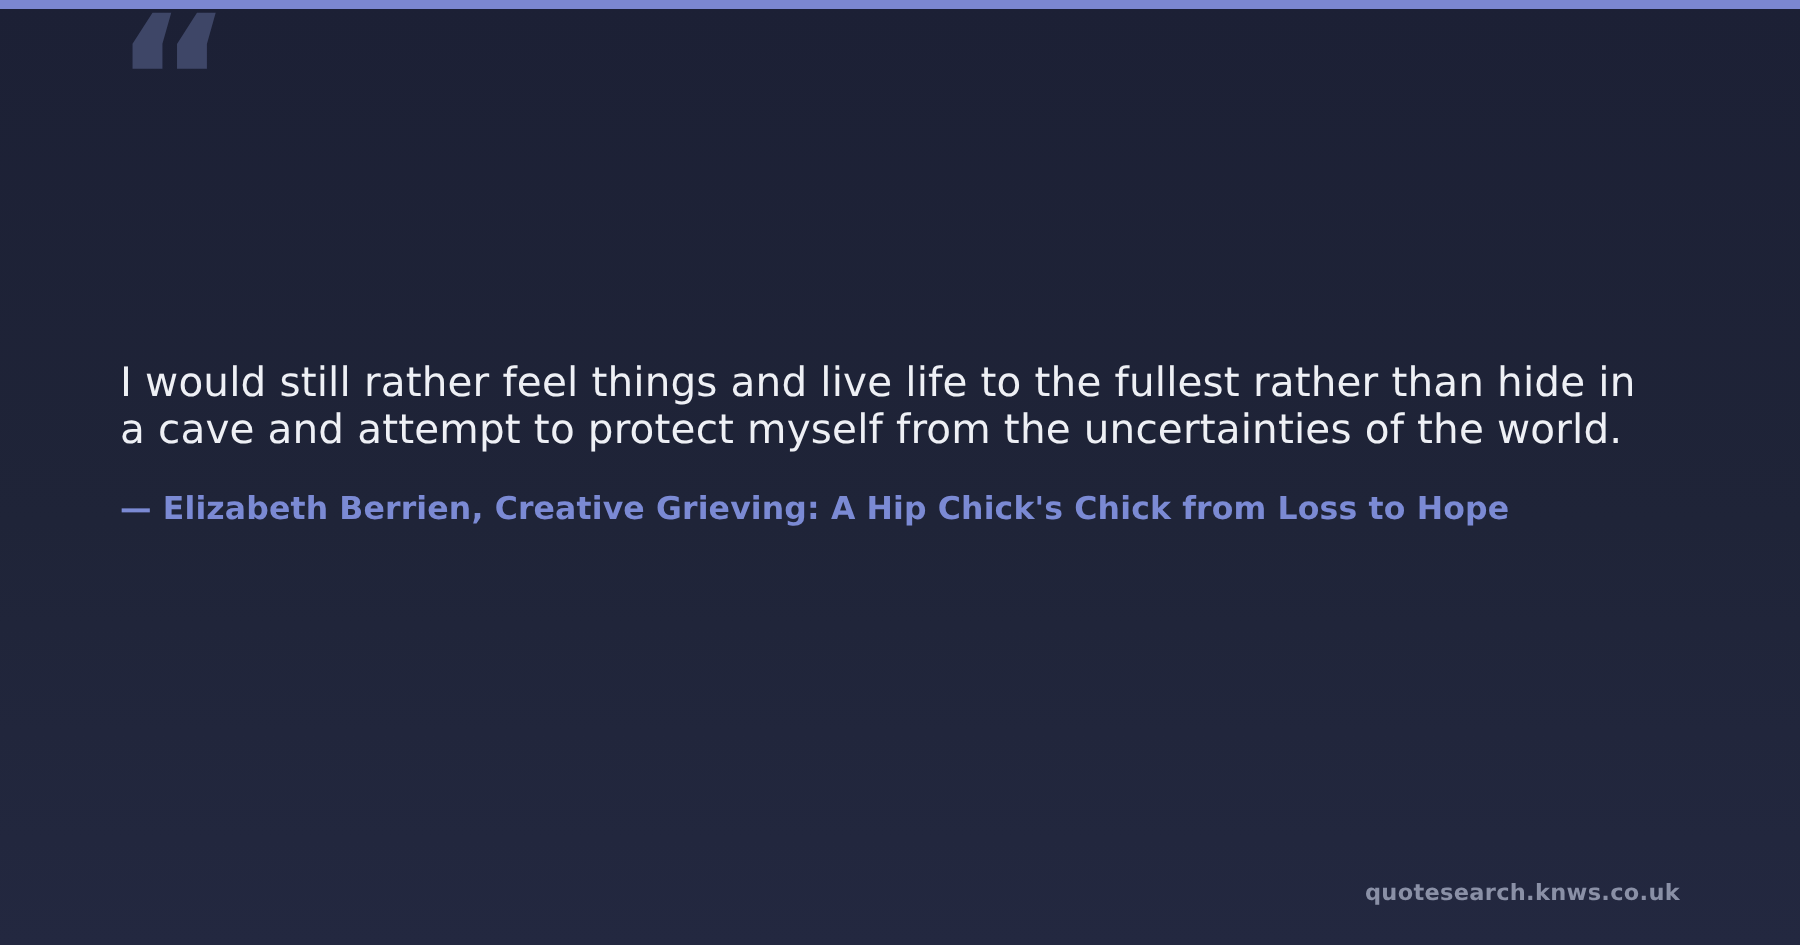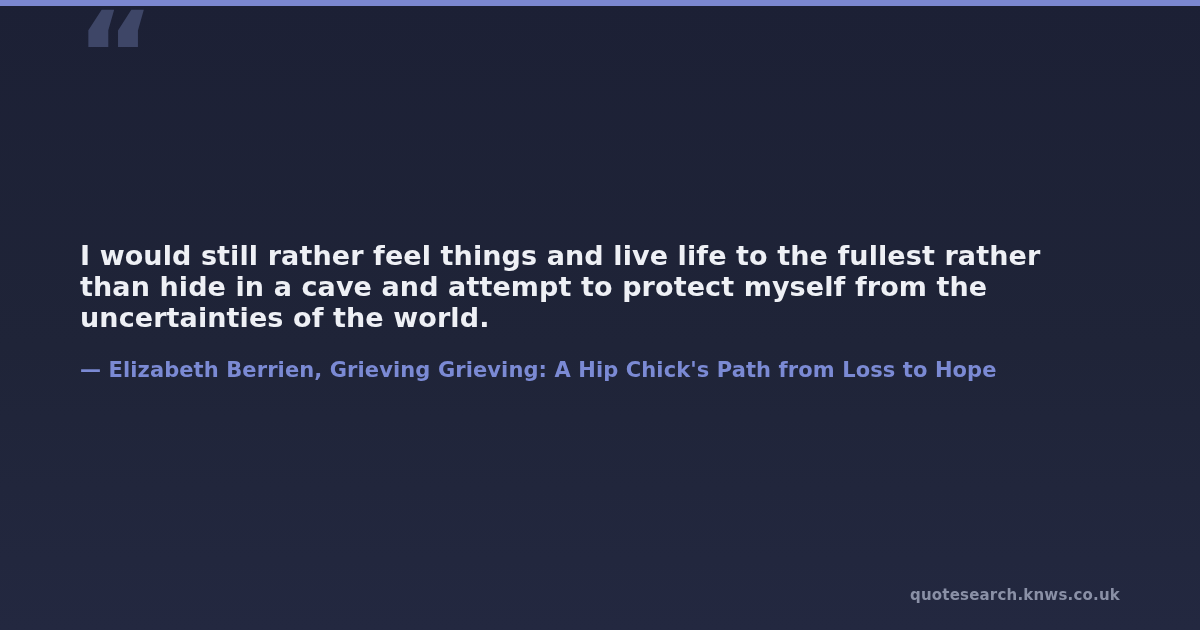--- a/index.html
+++ b/index.html
@@ -51,21 +51,21 @@
     position: absolute;
     left: 80px;
     right: 80px;
     top: 240px;
   }
 
   #quote-text {
     margin: 0;
     font-family: "DejaVu Sans", sans-serif;
     font-size: 27px;
-    font-weight: 700;
+    font-weight: 400;
     line-height: 31px;
     color: #eef0f5;
     letter-spacing: 0.1px;
     max-width: 1025px;
   }
 
   #attribution {
     margin: 0;
     padding-top: 24px;
     font-family: "DejaVu Sans", sans-serif;
@@ -94,18 +94,18 @@
 
 <div id="quote-card">
 
   <div id="accent-bar"></div>
 
   <div id="quote-glyph">“</div>
 
   <div id="content-block">
     <p id="quote-text">I would still rather feel things and live life to the fullest rather than hide in a cave and attempt to protect myself from the uncertainties of the world.</p>
 
-    <p id="attribution">— Elizabeth Berrien, Grieving Grieving: A Hip Chick's Path from Loss to Hope</p>
+    <p id="attribution">— Elizabeth Berrien, Creative Grieving: A Hip Chick's Chick from Loss to Hope</p>
   </div>
 
   <div id="site-footer">quotesearch.knws.co.uk</div>
 
 </div>
 
 </body></html>

